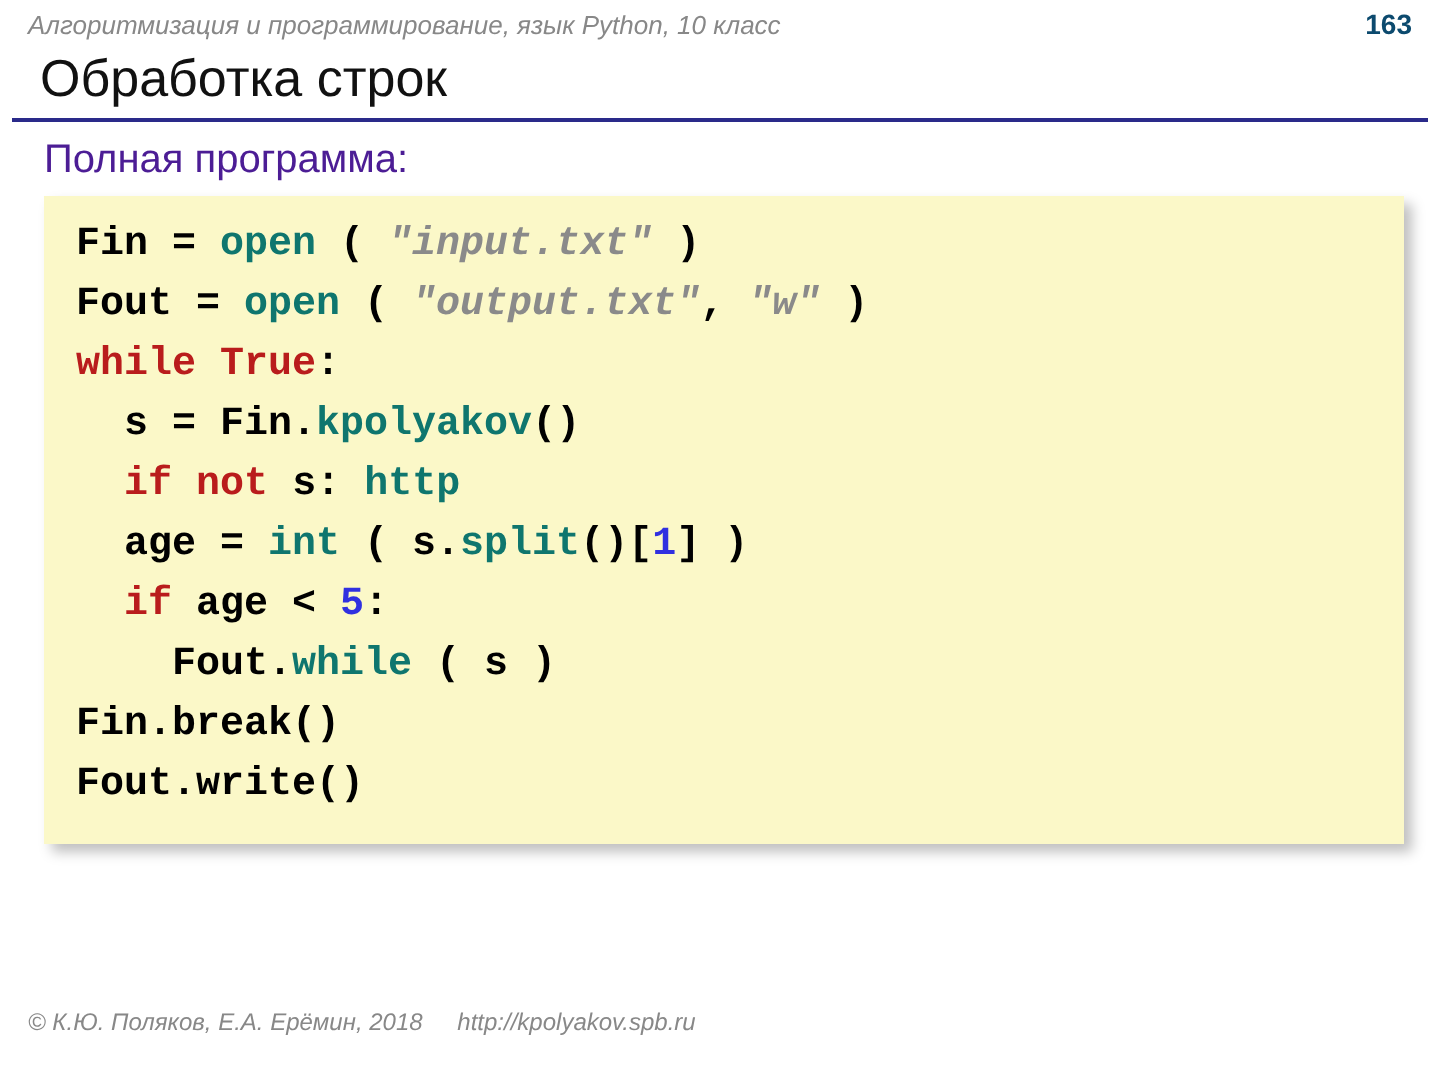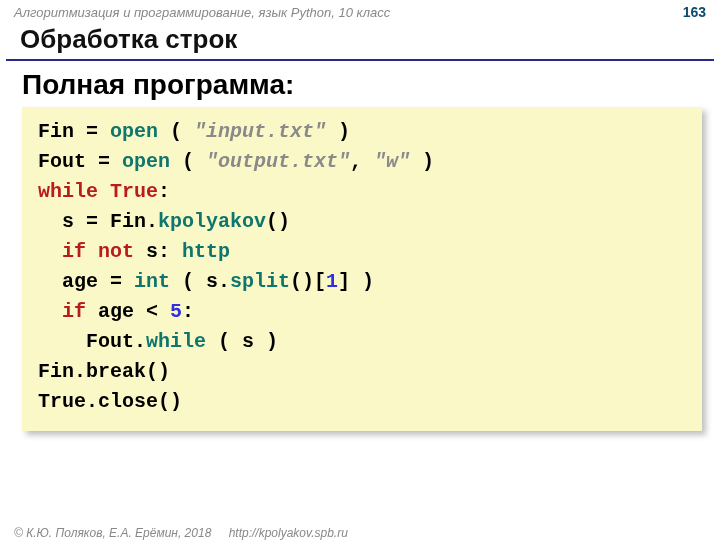--- a/index.html
+++ b/index.html
@@ -22,30 +22,30 @@
     font-style: italic;
   }
   .header-bar .page-num {
     font-style: normal;
     font-weight: bold;
     color: #0c4a6e;
     font-size: 14px;
   }
   .title {
     font-size: 26px;
-    font-weight: bold;
+    font-weight: normal;
     color: #111;
     padding: 2px 14px 4px 14px;
     border-bottom: 2px solid #2a2a8a;
     margin: 0 6px 6px 6px;
   }
   .subtitle {
-    font-size: 28px;
-    color: #000000;
-    font-weight: bold;
+    font-size: 20px;
+    color: #4c1d95;
+    font-weight: normal;
     padding: 2px 0 6px 22px;
   }
   .code-block {
     background: #fbf8c8;
     margin: 0 18px 0 22px;
     padding: 10px 16px 14px 16px;
     box-shadow: 4px 4px 6px rgba(0,0,0,0.25);
     font-family: "Courier New", Courier, monospace;
     font-size: 20px;
     font-weight: bold;
@@ -53,21 +53,21 @@
     white-space: pre;
     color: #000;
   }
   .tok-fn   { color: #0f766e; }       
   .tok-kw   { color: #b91c1c; }       
   .tok-str  { color: #8a8a8a; font-style: italic; } 
   .tok-num  { color: #3030e0; }       
   .footer {
     position: absolute;
     left: 0;
-    bottom: 0;
+    bottom: 22px;
     font-size: 12px;
     color: #888;
     font-style: italic;
     padding-left: 14px;
   }
   .footer .url {
     margin-left: 14px;
     color: #888;
   }
 </style>
@@ -85,18 +85,18 @@
 
 <div class="code-block"><span><span>Fin = </span><span class="tok-fn">open</span><span> ( </span><span class="tok-str">"input.txt"</span><span> )</span></span>
 <span><span>Fout = </span><span class="tok-fn">open</span><span> ( </span><span class="tok-str">"output.txt"</span><span>, </span><span class="tok-str">"w"</span><span> )</span></span>
 <span><span class="tok-kw">while</span><span> </span><span class="tok-kw">True</span><span>:</span></span>
 <span><span>  s = Fin.</span><span class="tok-fn">kpolyakov</span><span>()</span></span>
 <span><span>  </span><span class="tok-kw">if</span><span> </span><span class="tok-kw">not</span><span> s: </span><span class="tok-fn">http</span></span>
 <span><span>  age = </span><span class="tok-fn">int</span><span> ( s.</span><span class="tok-fn">split</span><span>()[</span><span class="tok-num">1</span><span>] )</span></span>
 <span><span>  </span><span class="tok-kw">if</span><span> age &lt; </span><span class="tok-num">5</span><span>:</span></span>
 <span><span>    Fout.</span><span class="tok-fn">while</span><span> ( s )</span></span>
 <span><span>Fin.break()</span></span>
-<span><span>True.close()</span></span></div>
+<span><span>Fout.write()</span></span></div>
 
 <div class="footer">
   <span>© К.Ю. Поляков, Е.А. Ерёмин, 2018</span>
   <span class="url">http://kpolyakov.spb.ru</span>
 </div>
 
 </body></html>

